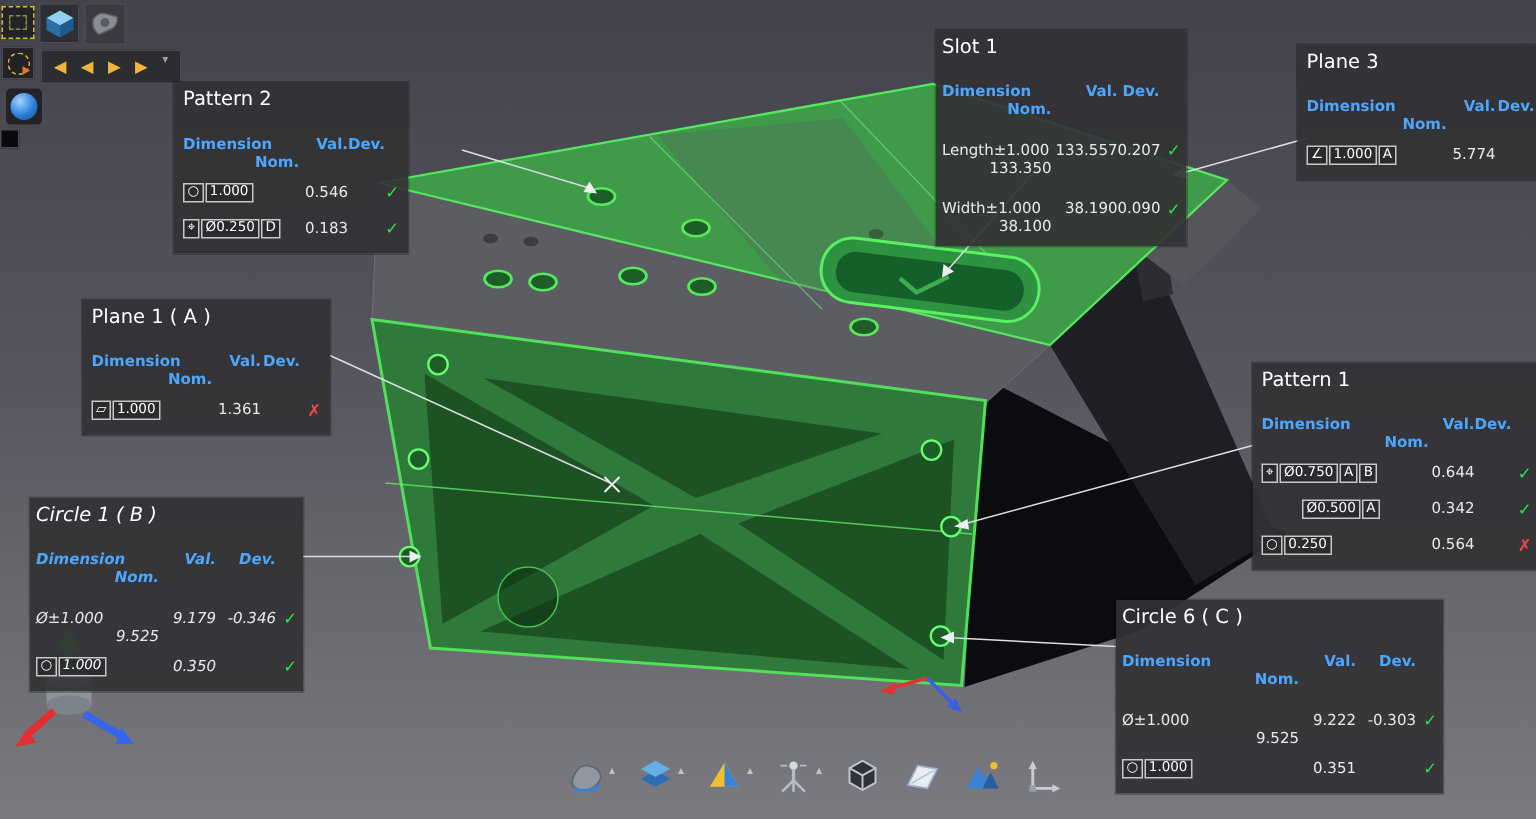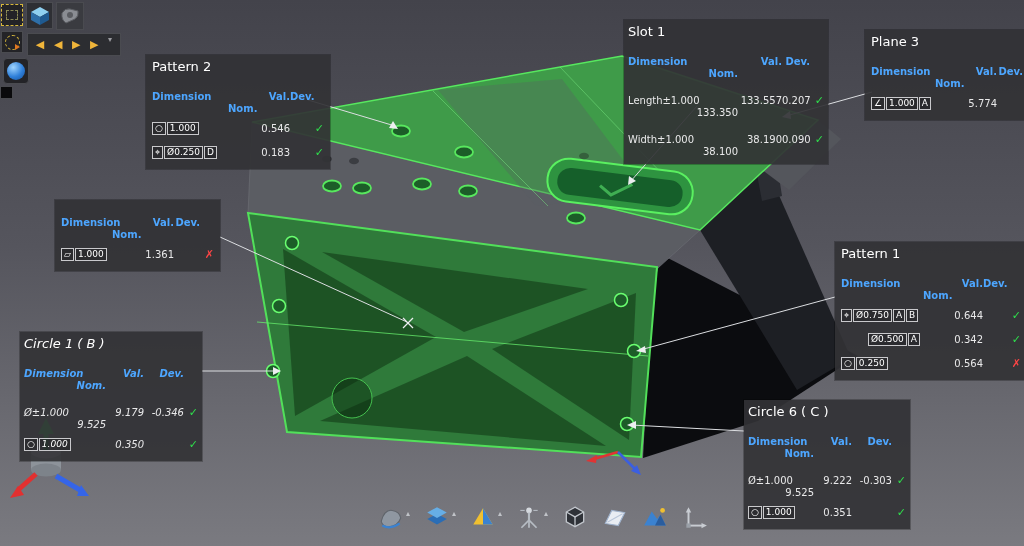--- a/index.html
+++ b/index.html
@@ -181,21 +181,21 @@
     <span class="nav-g">◀</span>
     <span class="nav-g">▶</span>
     <span class="nav-g">▶</span>
     <span class="nav-caret">▾</span>
   </div>
 
   <div class="icon-btn sphere-btn"></div>
   <div class="swatch"></div>
 </div>
 
-<div class="callout" style="left:146px;top:55px;width:184px;--wn:24px;--wv:38px;--wd:20px;">
+<div class="callout" style="left:116px;top:55px;width:156px;--wn:24px;--wv:38px;--wd:20px;">
   <div class="title">Pattern 2</div>
   <div class="row hdr">
     <span class="c-dim">Dimension</span>
       <span class="c-nom">Nom.</span>
       <span class="c-val">Val.</span>
       <span class="c-dev">Dev.</span>
       <span class="c-st"></span>
   </div>
   <div class="row">
     <span class="c-dim">
@@ -213,21 +213,21 @@
       <span class="gdt">Ø0.250</span>
       <span class="gdt">D</span>
     </span>
     <span class="c-nom"></span>
       <span class="c-val">0.183</span>
       <span class="c-dev"></span>
     <span class="c-st pass">✓</span>
   </div>
 </div>
 
-<div class="callout" style="left:624px;top:20px;width:204px;padding-left:4px;padding-right:4px;--wn:44px;--wv:44px;--wd:28px;">
+<div class="callout" style="left:624px;top:20px;width:167px;padding-left:4px;padding-right:4px;--wn:44px;--wv:44px;--wd:28px;">
   <div class="title">Slot 1</div>
   <div class="row hdr">
     <span class="c-dim">Dimension</span>
       <span class="c-nom">Nom.</span>
       <span class="c-val">Val.</span>
       <span class="c-dev">Dev.</span>
       <span class="c-st"></span>
   </div>
   <div class="row">
     <span class="c-dim">Length±1.000</span>
@@ -261,20 +261,21 @@
       <span class="gdt">A</span>
     </span>
     <span class="c-nom"></span>
       <span class="c-val">5.774</span>
       <span class="c-dev"></span>
     <span class="c-st pass">✓</span>
   </div>
 </div>
 
 <div class="callout" style="left:55px;top:200px;width:165px;--wn:28px;--wv:34px;--wd:26px;">
+  <div class="title">Plane 1 ( A )</div>
   <div class="row hdr">
     <span class="c-dim">Dimension</span>
       <span class="c-nom">Nom.</span>
       <span class="c-val">Val.</span>
       <span class="c-dev">Dev.</span>
       <span class="c-st"></span>
   </div>
   <div class="row">
     <span class="c-dim">
       <span class="gdt">▱</span>
@@ -351,21 +352,21 @@
       <span class="gdt">○</span>
       <span class="gdt">1.000</span>
     </span>
     <span class="c-nom"></span>
       <span class="c-val">0.350</span>
       <span class="c-dev"></span>
     <span class="c-st pass">✓</span>
   </div>
 </div>
 
-<div class="callout" style="left:744px;top:400px;width:166px;padding-left:4px;padding-right:4px;--wn:36px;--wv:38px;--wd:40px;">
+<div class="callout" style="left:744px;top:400px;width:218px;padding-left:4px;padding-right:4px;--wn:36px;--wv:38px;--wd:40px;">
   <div class="title">Circle 6 ( C )</div>
   <div class="row hdr">
     <span class="c-dim">Dimension</span>
       <span class="c-nom">Nom.</span>
       <span class="c-val">Val.</span>
       <span class="c-dev">Dev.</span>
       <span class="c-st"></span>
   </div>
   <div class="row">
     <span class="c-dim">Ø±1.000</span>

